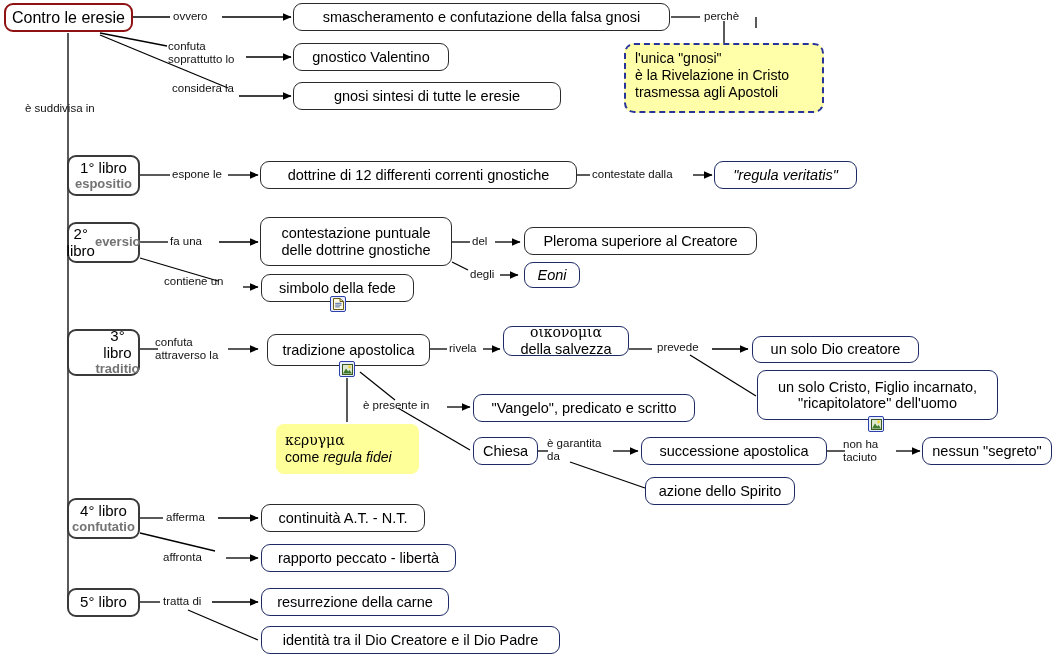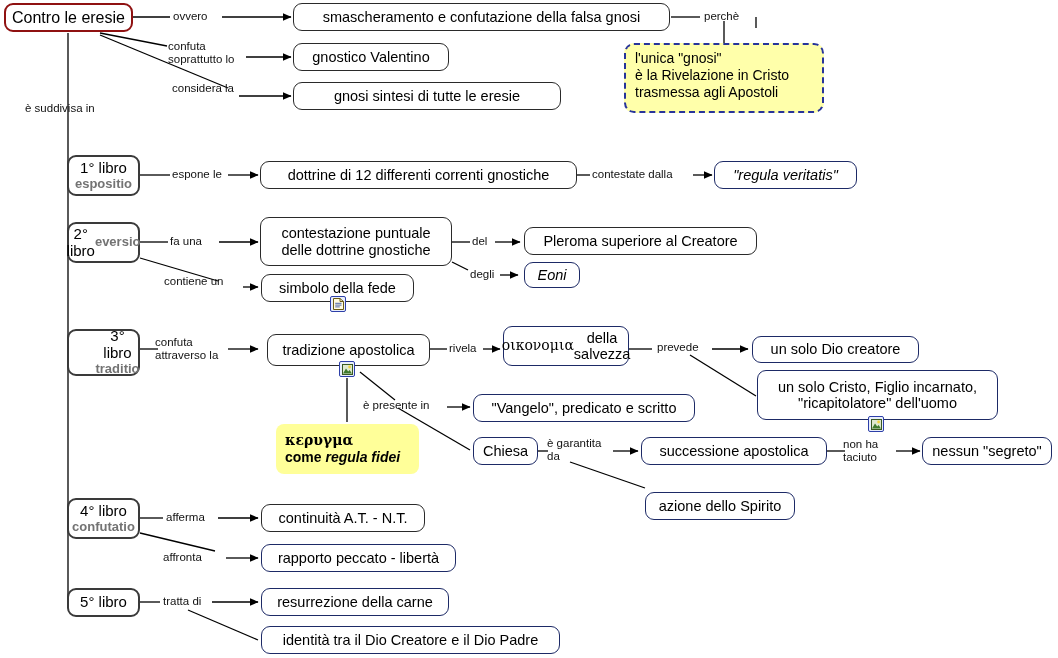--- a/index.html
+++ b/index.html
@@ -195,59 +195,59 @@
   <div class="node b-dark" style="left:267px;top:334px;width:163px;height:32px;font-size:14.5px;">
     <span>tradizione apostolica</span>
   </div>
   <div class="icon" style="left:339px;top:361px;">
     <svg width="11" height="11" viewBox="0 0 11 11" aria-hidden="true">
       <rect x="0.5" y="0.5" width="10" height="10" fill="#dfe9d0" stroke="#3a5a22" stroke-width="1"></rect>
       <circle cx="7.6" cy="3" r="1.4" fill="#f2d33c"></circle>
       <path d="M1,9.5 L4,4.6 L6.2,7.6 L7.6,6 L10,9.5 Z" fill="#3f7a2e"></path>
     </svg>
   </div>
-  <div class="node b-navy" style="left:503px;top:326px;width:126px;height:40px;flex-direction:row;font-size:14.5px;">
+  <div class="node b-navy" style="left:503px;top:326px;width:126px;height:30px;flex-direction:column;font-size:14.5px;">
     <span class="greek">οικονομια</span>
     <span>della salvezza</span>
   </div>
   <div class="node b-navy" style="left:757px;top:370px;width:241px;height:50px;flex-direction:column;font-size:14.5px;">
     <span>un solo Cristo, Figlio incarnato,</span>
     <span>"ricapitolatore" dell'uomo</span>
   </div>
   <div class="node b-navy" style="left:752px;top:336px;width:167px;height:27px;font-size:14.5px;">
     <span>un solo Dio creatore</span>
   </div>
   <div class="icon" style="left:868px;top:416px;">
     <svg width="11" height="11" viewBox="0 0 11 11" aria-hidden="true">
       <rect x="0.5" y="0.5" width="10" height="10" fill="#dfe9d0" stroke="#3a5a22" stroke-width="1"></rect>
       <circle cx="7.6" cy="3" r="1.4" fill="#f2d33c"></circle>
       <path d="M1,9.5 L4,4.6 L6.2,7.6 L7.6,6 L10,9.5 Z" fill="#3f7a2e"></path>
     </svg>
   </div>
 
-  <div class="note kery" style="left:276px;top:424px;width:143px;height:50px;display:flex;flex-direction:column;justify-content:center;font-weight:bold;">
+  <div class="note kery" style="left:276px;top:424px;width:143px;height:50px;display:flex;flex-direction:column;justify-content:center;">
     <div class="greek">κερυγμα</div>
     <div>
       <span>come </span><span class="ital">regula fidei</span>
     </div>
   </div>
 
   <div class="node b-navy" style="left:473px;top:394px;width:222px;height:28px;font-size:14.5px;">
     <span>"Vangelo", predicato e scritto</span>
   </div>
   <div class="node b-navy" style="left:473px;top:437px;width:65px;height:28px;font-size:14.5px;">
     <span>Chiesa</span>
   </div>
   <div class="node b-navy" style="left:641px;top:437px;width:186px;height:28px;font-size:14.5px;">
     <span>successione apostolica</span>
   </div>
   <div class="node b-navy" style="left:922px;top:437px;width:130px;height:28px;font-size:14.5px;">
     <span>nessun "segreto"</span>
   </div>
-  <div class="node b-navy" style="left:645px;top:492px;width:150px;height:28px;font-size:14.5px;">
+  <div class="node b-navy" style="left:645px;top:477px;width:150px;height:28px;font-size:14.5px;">
     <span>azione dello Spirito</span>
   </div>
 
   <div class="node b-book" style="left:67px;top:498px;width:73px;height:41px;flex-direction:column;justify-content:center;">
     <span class="booknum">4° libro</span>
     <span class="bookname">confutatio</span>
   </div>
   <div class="node b-dark" style="left:261px;top:504px;width:164px;height:28px;font-size:14.5px;">
     <span>continuità A.T. - N.T.</span>
   </div>

